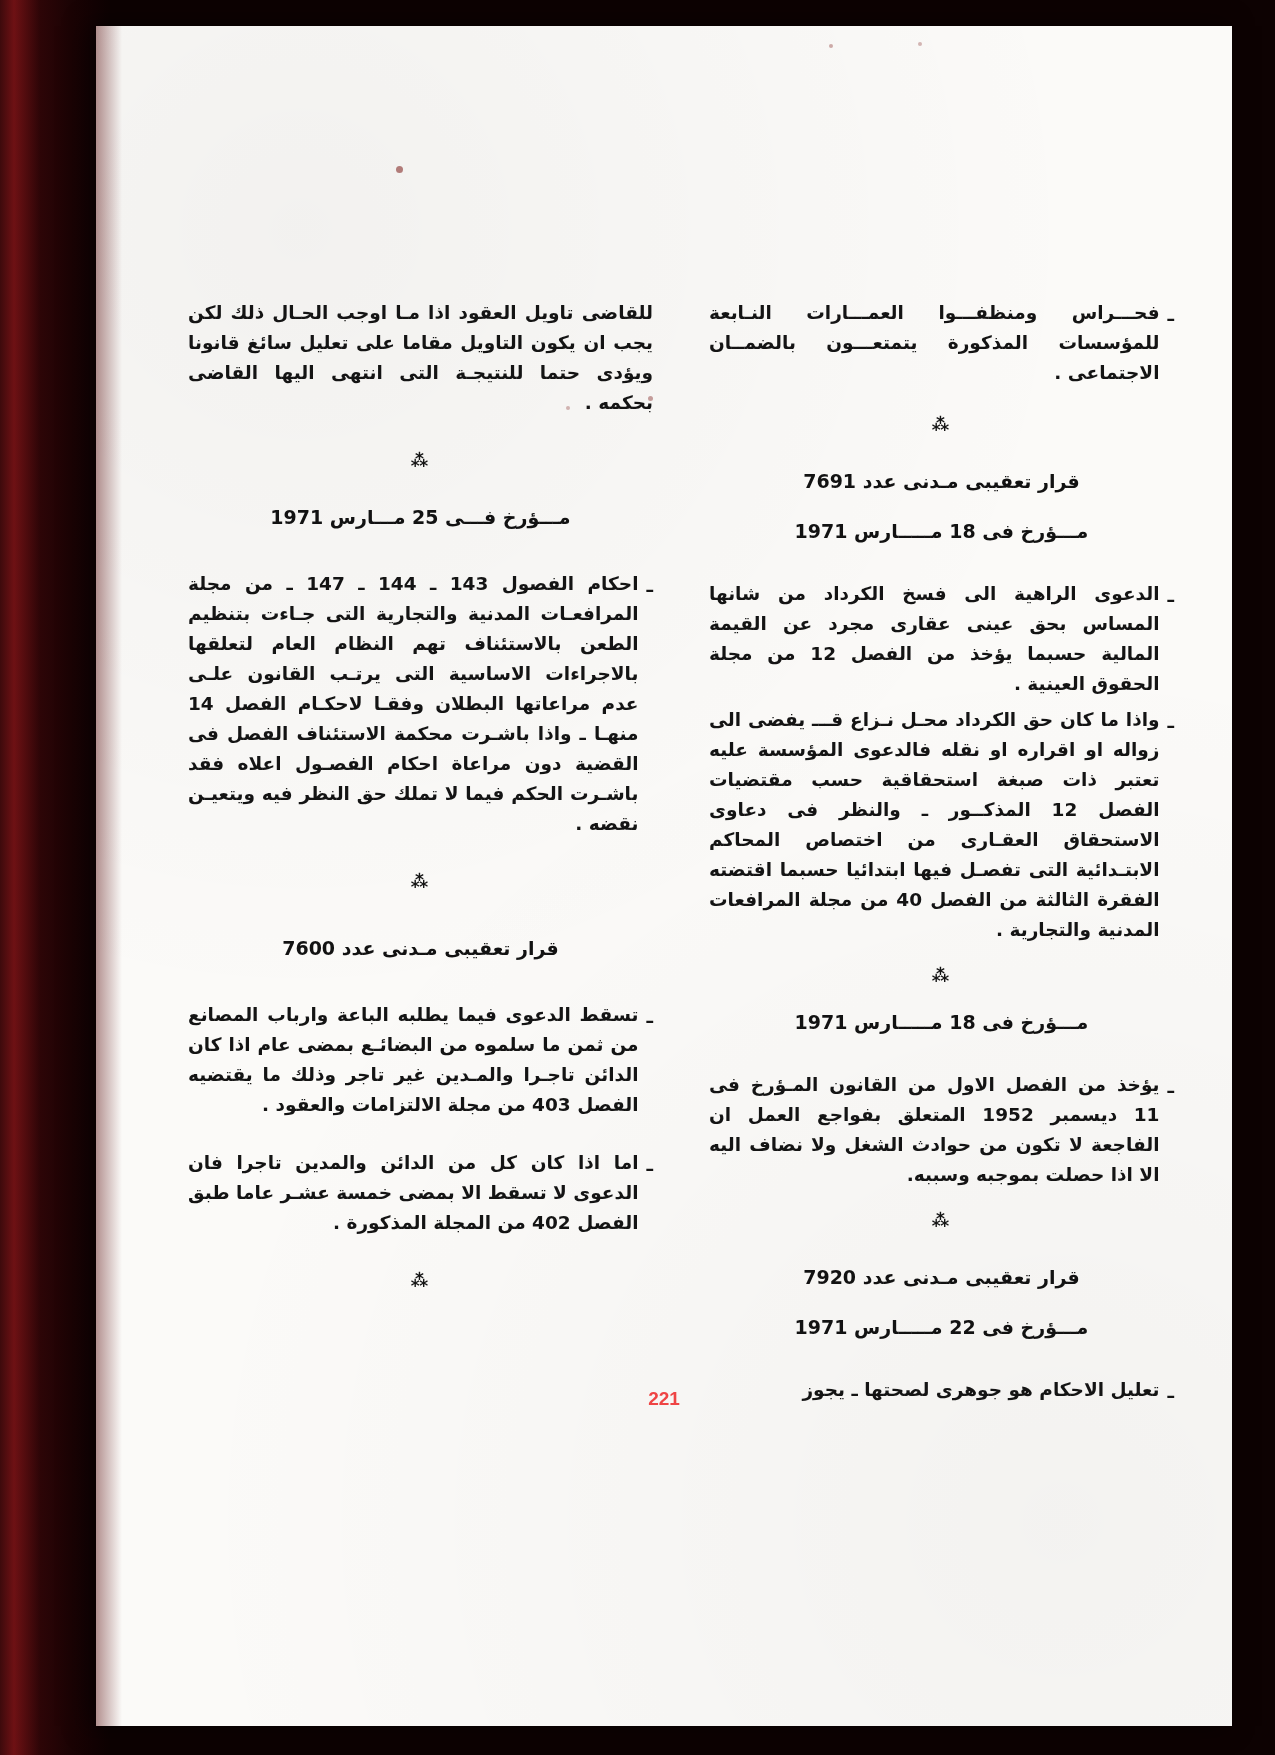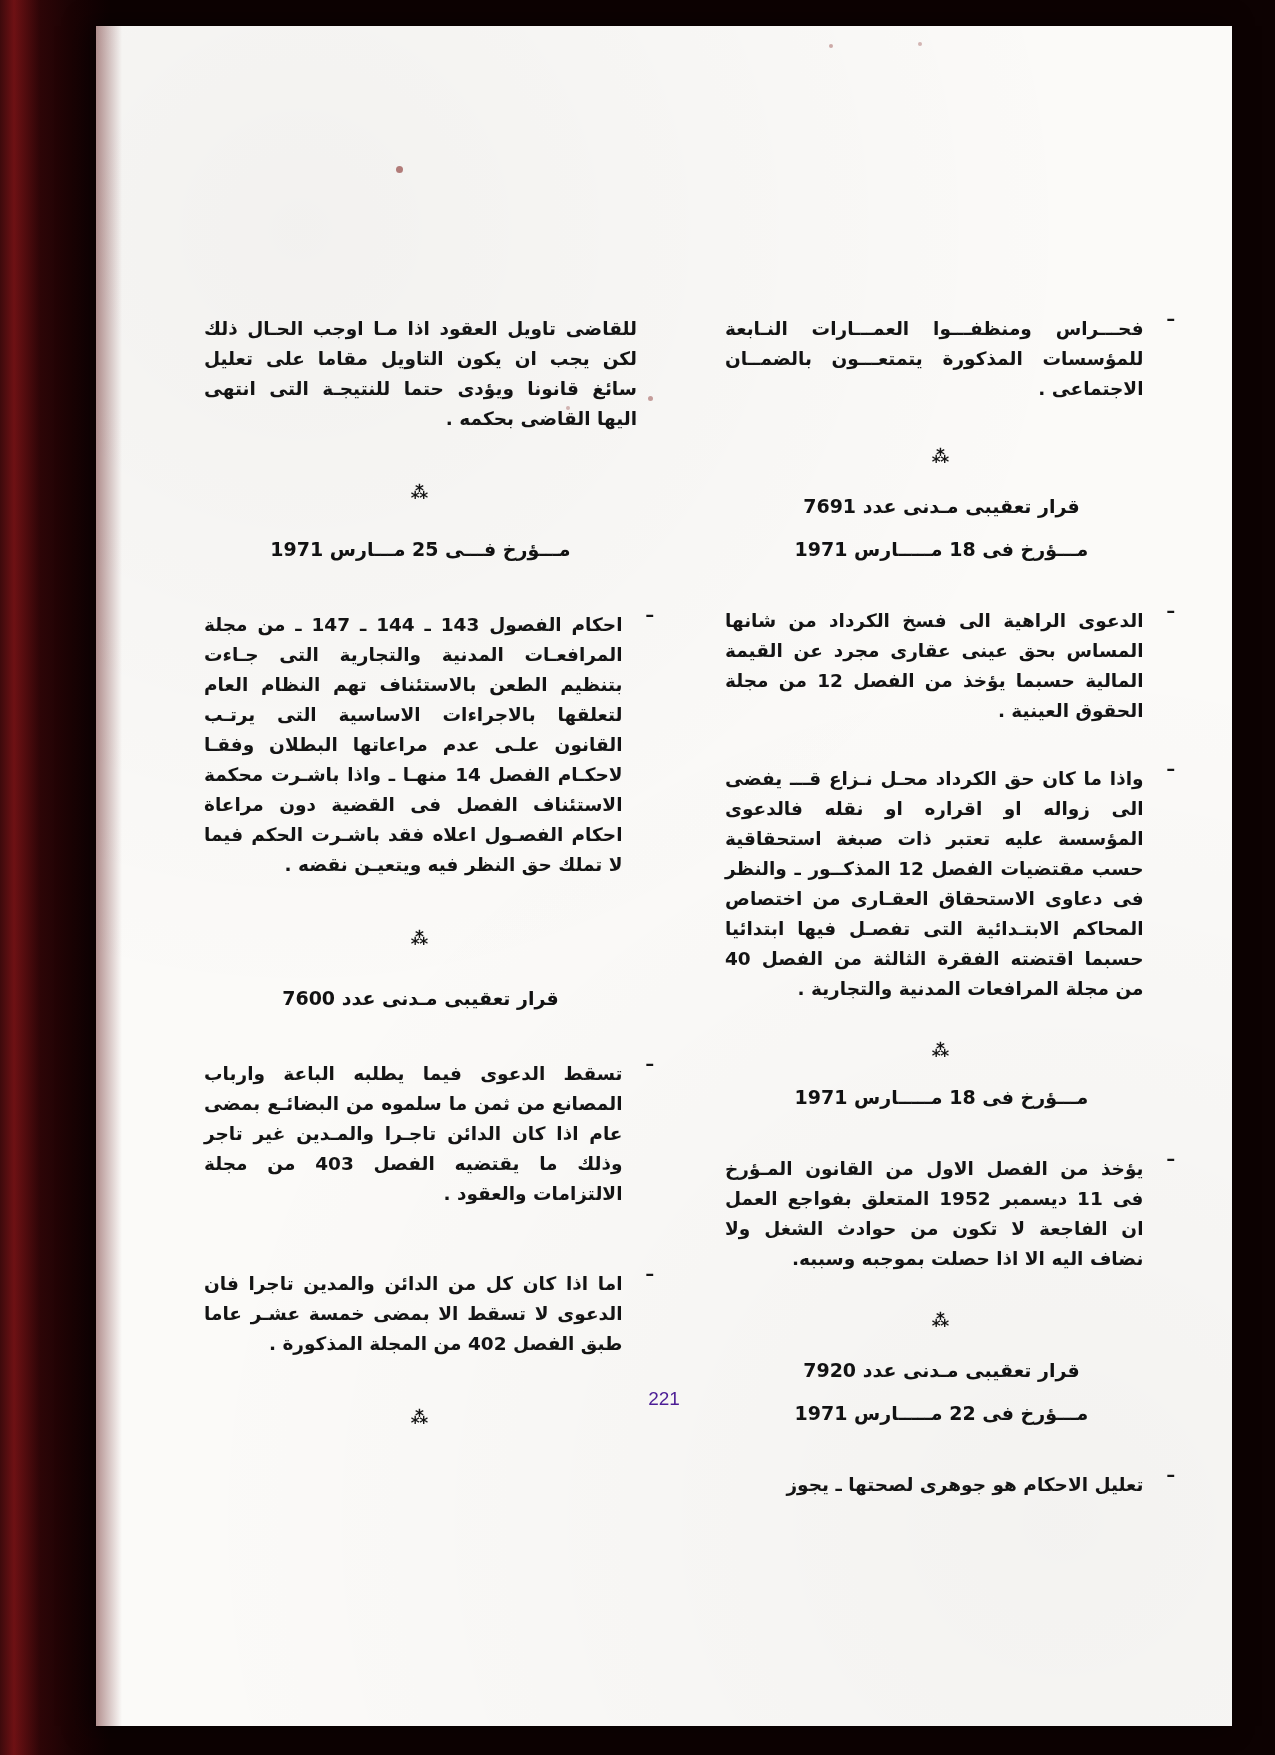--- a/index.html
+++ b/index.html
@@ -65,27 +65,27 @@
   }
 
   .heading {
     font-family: "DejaVu Sans", sans-serif;
     font-weight: bold;
     font-size: 19px;
     line-height: 1.9;
     color: #121212;
     text-align: center;
     letter-spacing: 0.5px;
-    margin: 5px;
+    margin: 12px;
   }
   .heading.second {
     margin-top: 2px;
   }
   .block {
-    margin: 16px;
+    margin: 0;
     font-size: 18.5px;
     line-height: 1.62;
     color: #141414;
     font-weight: bold;
     text-align: justify;
     text-align-last: right;
   }
   .para-row {
     display: flex;
     flex-direction: row;
@@ -117,22 +117,22 @@
   .sp-28 { height: 28px; }
   .sp-34 { height: 34px; }
 
   .folio {
     position: absolute;
     left: 0;
     right: 0;
     top: 1362px;
     text-align: center;
     font-size: 19px;
-    font-weight: normal;
-    color: #4c1d95;
+    font-weight: bold;
+    color: #ef4444;
     font-family: "Liberation Sans", sans-serif;
   }
 
   .speck {
     position: absolute;
     background: #7a1a16;
     border-radius: 50%;
     opacity: 0.55;
   }
 </style>

